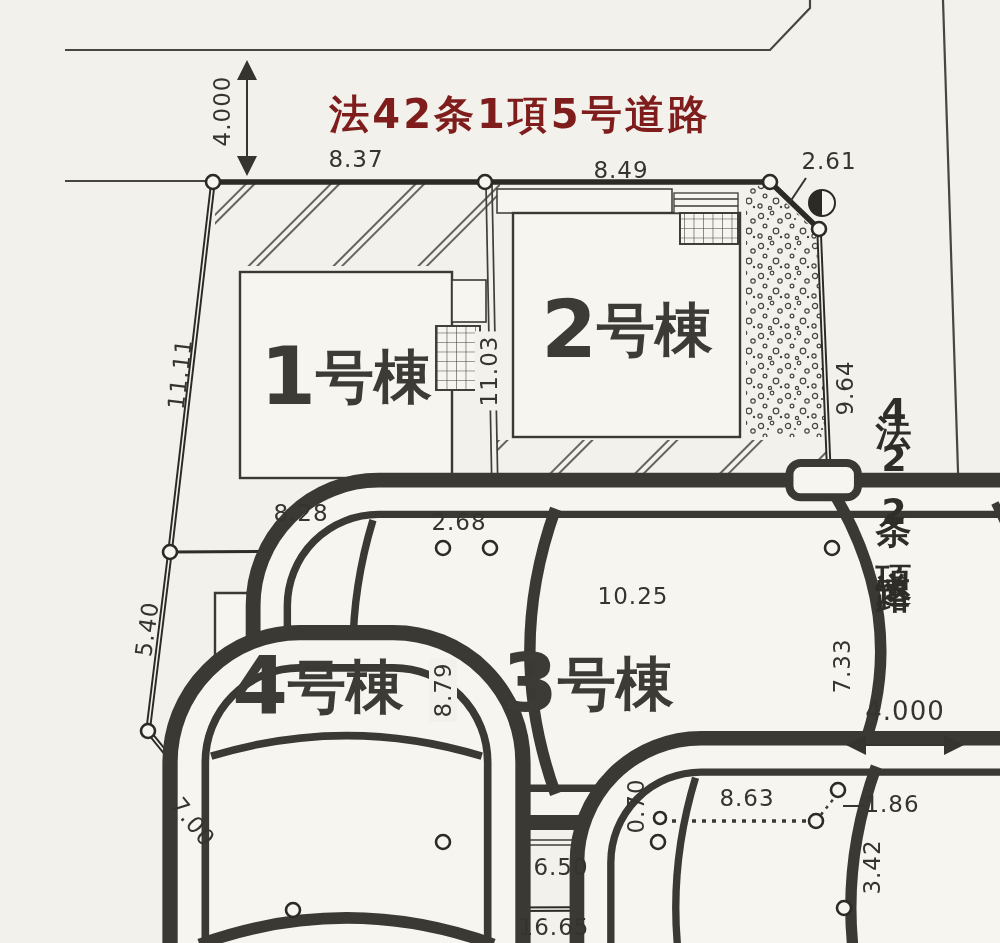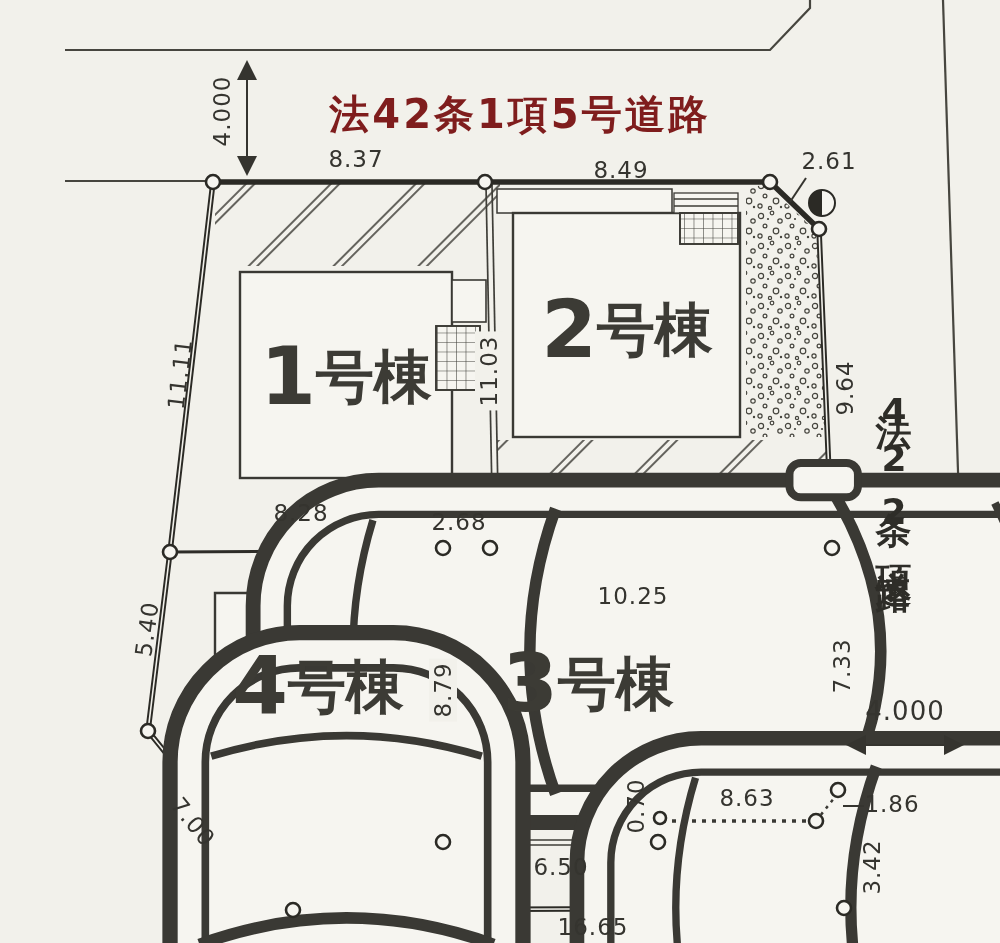--- a/index.html
+++ b/index.html
@@ -193,21 +193,21 @@
 <div class="txt dim" style="left:633px;top:575px;margin-top:21px;">10.25</div>
 <div class="txt dim r82" style="left:147px;top:629px;">5.40</div>
 <div class="txt dim r90 online" style="left:443px;top:690px;">8.79</div>
 <div class="txt dim r90" style="left:842px;top:666px;">7.33</div>
 <div class="txt dim r51" style="left:193px;top:822px;">7.00</div>
 <div class="txt dim r90" style="left:636px;top:806px;">0.70</div>
 <div class="txt dim" style="left:747px;top:798px;">8.63</div>
 <div class="txt dim" style="left:892px;top:804px;">1.86</div>
 <div class="txt dim r90" style="left:872px;top:867px;">3.42</div>
 <div class="txt dim" style="left:553px;top:867px;margin-left:8px;">6.50</div>
-<div class="txt dim" style="left:593px;top:927px;">16.65</div>
+<div class="txt dim" style="left:554px;top:927px;">16.65</div>
 
 <div class="txt blabel" style="left:346px;top:377px;">
   <span class="num">1</span>
       <span class="suf">号棟</span>
 </div>
 <div class="txt blabel" style="left:627px;top:330px;">
   <span class="num">2</span>
       <span class="suf">号棟</span>
 </div>
 <div class="txt blabel" style="left:588px;top:684px;">

